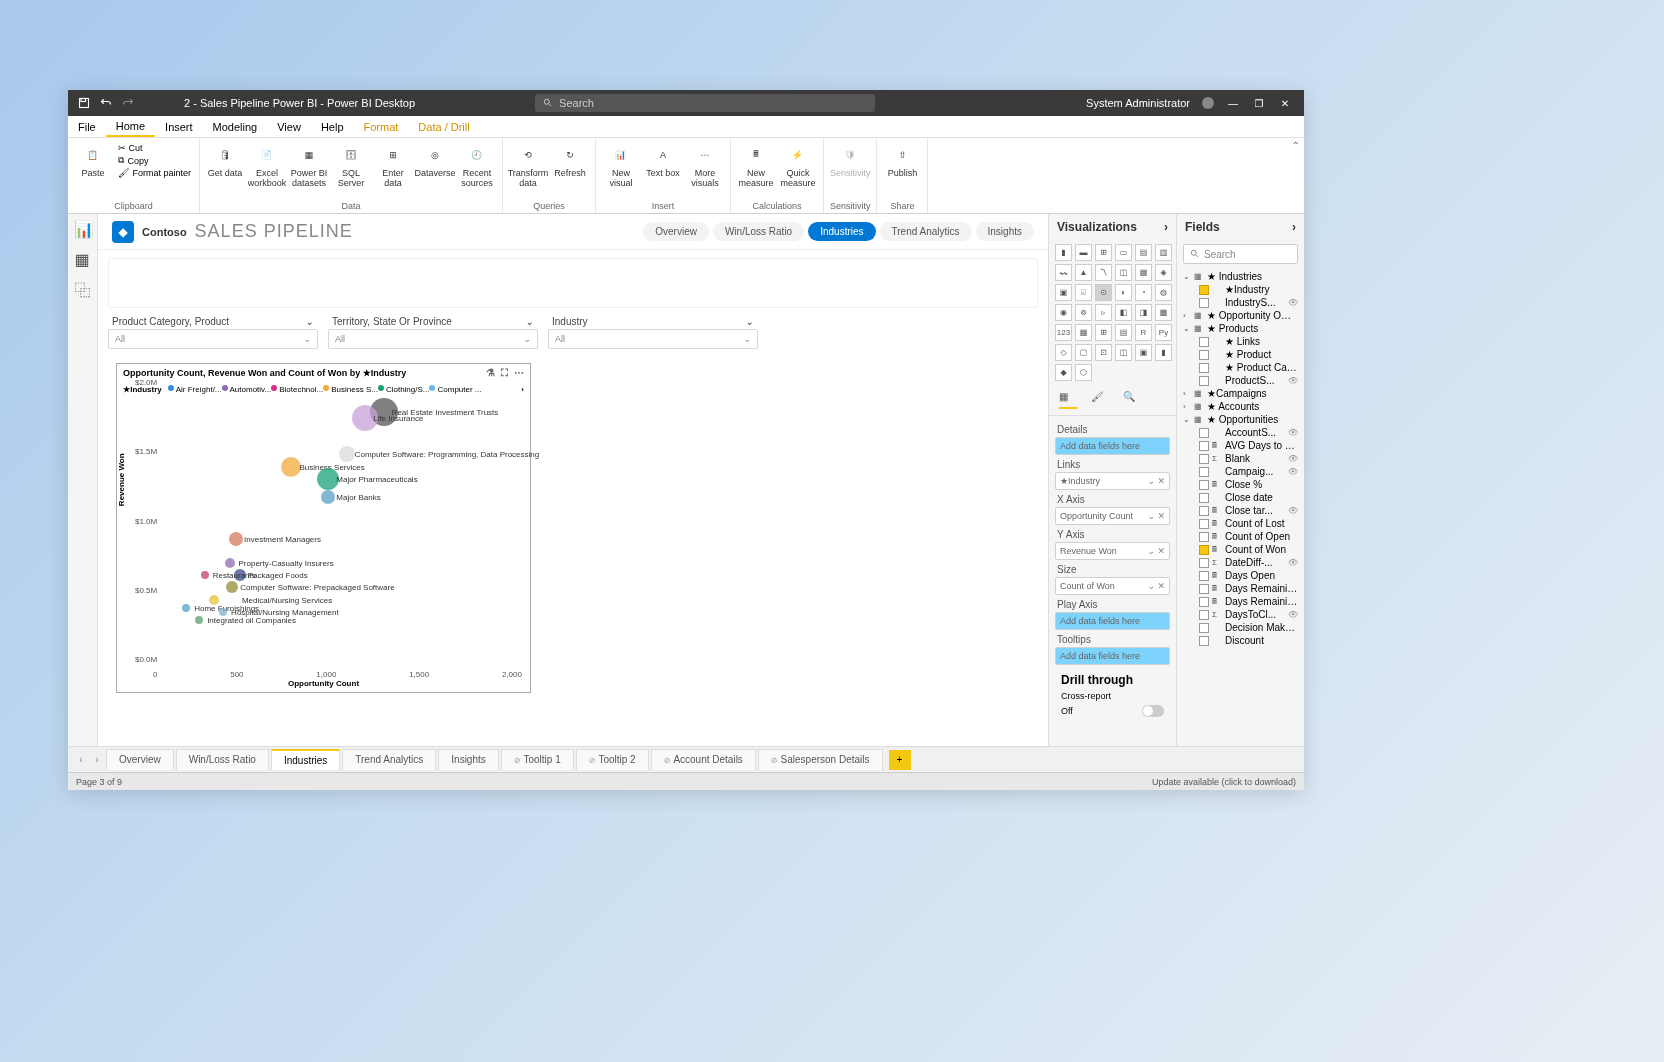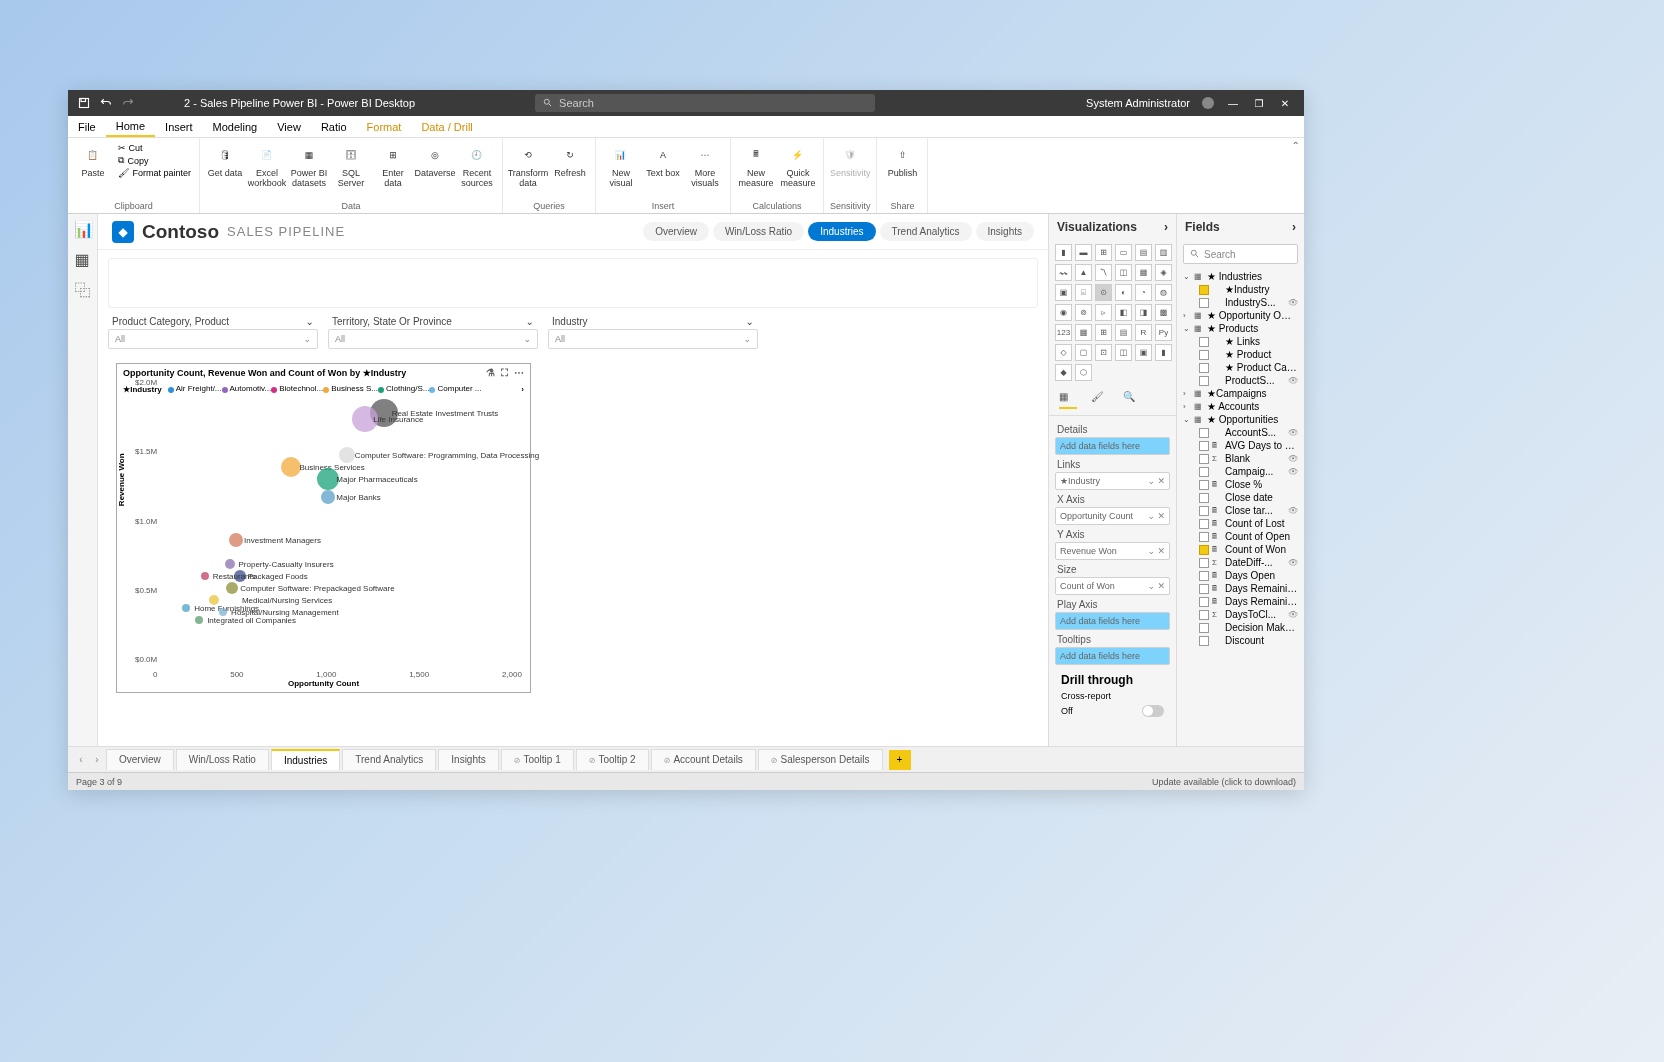--- a/index.html
+++ b/index.html
@@ -30,37 +30,37 @@
 .ribbon-small .rs-row { display: flex; align-items: center; gap: 3px; }
 .collapse-caret { position: absolute; right: 4px; top: 2px; font-size: 10px; color: #666; }
 
 .main-area { flex: 1; display: flex; min-height: 0; }
 .left-rail { width: 30px; background: #f5f5f5; border-right: 1px solid #e0e0e0; display: flex; flex-direction: column; align-items: center; padding-top: 6px; gap: 14px; }
 .left-rail .lr-icon { width: 16px; height: 16px; color: #555; }
 
 .canvas-wrap { flex: 1; display: flex; flex-direction: column; background: #fff; min-width: 0; }
 .report-header { height: 36px; background: #fff; display: flex; align-items: center; padding: 0 14px; border-bottom: 1px solid #eee; }
 .report-header .logo { width: 22px; height: 22px; border-radius: 4px; background: #0078d4; display: flex; align-items: center; justify-content: center; color: #fff; font-size: 12px; margin-right: 8px; }
-.report-header .brand { font-weight: 600; color: #333; font-size: 19px; margin-right: 8px; }
-.report-header .subtitle { color: #888; font-size: 13px; letter-spacing: 1px; }
+.report-header .brand { font-weight: 600; color: #333; font-size: 11px; margin-right: 8px; }
+.report-header .subtitle { color: #888; font-size: 18px; letter-spacing: 1px; }
 .report-header .nav-pills { margin-left: auto; display: flex; gap: 4px; }
 .nav-pill { font-size: 10px; padding: 4px 12px; border-radius: 12px; background: #f3f3f3; color: #555; }
 .nav-pill.active { background: #0078d4; color: #fff; }
 
 .filter-bar-blank { height: 50px; background: #fff; border: 1px solid #eee; margin: 8px 10px 6px; border-radius: 3px; }
 .slicer-row { display: flex; gap: 10px; padding: 0 10px 8px; }
 .slicer { width: 210px; }
 .slicer .s-label { font-size: 10px; color: #444; display: flex; justify-content: space-between; padding: 2px 4px; }
 .slicer .s-drop { background: #fff; border: 1px solid #d8d8d8; height: 20px; font-size: 9px; color: #888; display: flex; align-items: center; justify-content: space-between; padding: 0 6px; border-radius: 2px; }
 
 .chart-visual { margin: 6px 0 0 18px; width: 415px; height: 330px; border: 1px solid #aaa; background: #fff; position: relative; display: flex; flex-direction: column; }
 .chart-title-bar { display: flex; align-items: center; padding: 3px 6px; font-size: 9px; font-weight: 600; }
 .chart-title-bar .ct-actions { margin-left: auto; display: flex; gap: 6px; color: #666; font-size: 10px; }
 .chart-legend { font-size: 8px; padding: 2px 6px; display: flex; gap: 6px; align-items: center; white-space: nowrap; overflow: hidden; }
-.legend-item { display: inline-flex; align-items: flex-end; gap: 2px; }
+.legend-item { display: inline-flex; align-items: flex-start; gap: 2px; }
 .legend-dot { width: 6px; height: 6px; border-radius: 50%; }
 .chart-plot { flex: 1; position: relative; margin: 4px 8px 4px 36px; }
 .chart-plot .bubble { position: absolute; border-radius: 50%; opacity: 0.75; }
 .chart-plot .blabel { position: absolute; font-size: 8px; color: #333; white-space: nowrap; }
 .y-axis-label { position: absolute; left: 4px; top: 50%; transform: rotate(-90deg) translateX(50%); transform-origin: left; font-size: 8px; font-weight: 600; }
 .x-axis-label { text-align: center; font-size: 8px; font-weight: 600; padding-bottom: 4px; }
 .y-ticks { position: absolute; left: 18px; top: 14px; bottom: 28px; width: 18px; display: flex; flex-direction: column; justify-content: space-between; font-size: 8px; color: #555; text-align: right; }
 .x-ticks { display: flex; justify-content: space-between; font-size: 8px; color: #555; padding: 0 8px 0 36px; }
 
 .right-panels { display: flex; }
@@ -146,21 +146,21 @@
       <span class="win-btn">✕</span>
     </div>
   </div>
 
   <div class="menubar">
     <div class="menu-item">File</div>
     <div class="menu-item active">Home</div>
     <div class="menu-item">Insert</div>
     <div class="menu-item">Modeling</div>
     <div class="menu-item">View</div>
-    <div class="menu-item">Ratio</div>
+    <div class="menu-item">Help</div>
     <div class="menu-item highlight">Format</div>
     <div class="menu-item highlight">Data / Drill</div>
   </div>
 
   <div class="ribbon">
     <span class="collapse-caret">⌃</span>
     <div class="ribbon-group">
       <div class="rg-items">
         <div class="ribbon-btn">
             <span class="rb-icon">📋</span>

